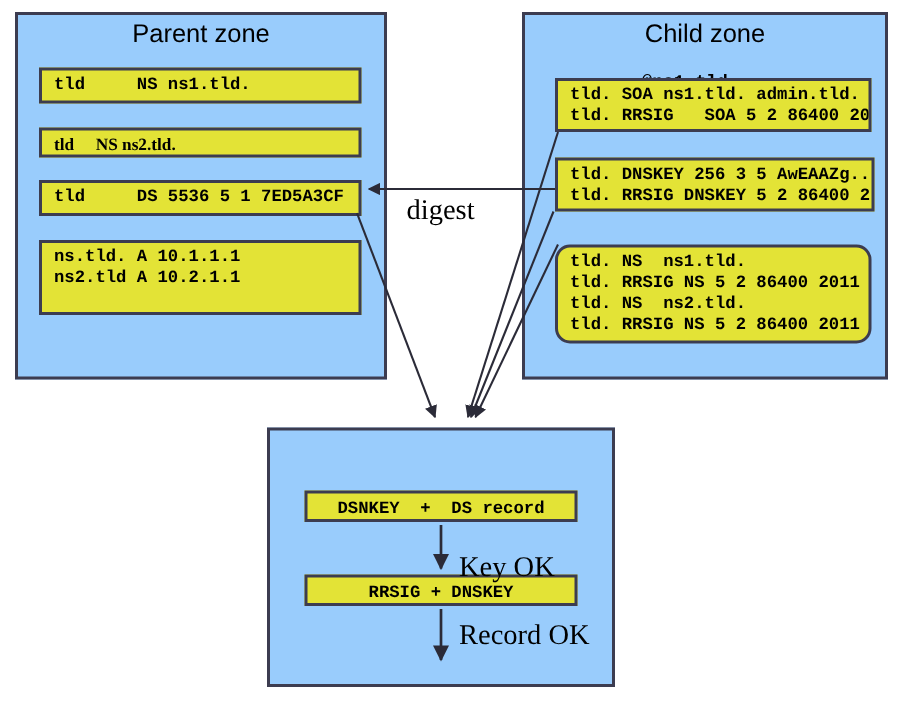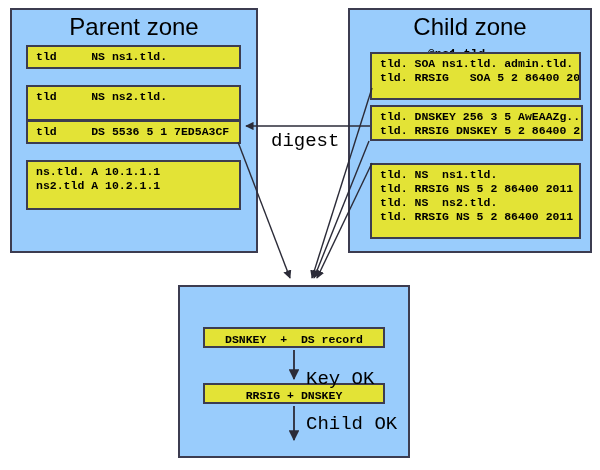--- a/index.html
+++ b/index.html
@@ -20,21 +20,21 @@
     background: #99ccfc;
     border: 2px solid #3c3c50;
     box-sizing: border-box;
   }
   .zone-title {
     position: absolute;
     left: 0;
     right: 0;
     text-align: center;
     font-family: "Liberation Sans", sans-serif;
-    font-size: 24px;
+    font-size: 17px;
     color: #000000;
     letter-spacing: 0px;
   }
   .zone-subtitle {
     position: absolute;
     left: 0;
     right: 0;
     text-align: center;
     font-family: "Liberation Mono", monospace;
     font-size: 12px;
@@ -54,21 +54,21 @@
     line-height: 14px;
     padding: 3px 0 0 8px;
     overflow: hidden;
   }
   .rec.center {
     padding-left: 0;
     text-align: center;
   }
   .label {
     position: absolute;
-    font-family: Liberation Mono, monospace;
+    font-family: Liberation Serif, serif;
     font-size: 19px;
     color: #000000;
     white-space: nowrap;
   }
   svg.overlay {
     position: absolute;
     left: 0;
     top: 0;
     width: 600px;
     height: 470px;
@@ -79,53 +79,53 @@
 <body>
 
 <div id="canvas">
 
   <div class="zone" style="left:10px; top:8px; width:248px; height:245px;">
   </div>
   <div class="zone-title" style="left:10px; width:248px; top:13px;">Parent zone</div>
 
   <div class="rec" style="left:26px; top:45px; width:215px; height:24px;">tld     NS ns1.tld.</div>
 
-  <div class="rec" style="left:26px; top:85px; width:215px; height:36px;">tld     NS ns2.tld.</div>
+  <div class="rec" style="left:26px; top:85px; width:215px; height:20px;font-family:Liberation Serif, serif;">tld     NS ns2.tld.</div>
 
   <div class="rec" style="left:26px; top:120px; width:215px; height:24px;">tld     DS 5536 5 1 7ED5A3CF</div>
 
   <div class="rec" style="left:26px; top:160px; width:215px; height:50px;">ns.tld. A 10.1.1.1
 ns2.tld A 10.2.1.1</div>
 
   <div class="zone" style="left:348px; top:8px; width:244px; height:245px;">
   </div>
   <div class="zone-title" style="left:348px; width:244px; top:13px;">Child zone</div>
   <div class="zone-subtitle" style="left:358px; width:204px; top:35px;margin-top:13px;">@ns1.tld.</div>
 
-  <div class="rec" style="left:370px; top:52px; width:211px; height:48px;">tld. SOA ns1.tld. admin.tld.
+  <div class="rec" style="left:370px; top:52px; width:211px; height:36px;">tld. SOA ns1.tld. admin.tld.
 tld. RRSIG   SOA 5 2 86400 20</div>
 
   <div class="rec" style="left:370px; top:105px; width:213px; height:36px;">tld. DNSKEY 256 3 5 AwEAAZg..
 tld. RRSIG DNSKEY 5 2 86400 2</div>
 
-  <div class="rec" style="left:370px; top:163px; width:211px; height:76px;">tld. NS  ns1.tld.
+  <div class="rec" style="left:370px; top:163px; width:211px; height:66px;border-radius:10px;">tld. NS  ns1.tld.
 tld. RRSIG NS 5 2 86400 2011
 tld. NS  ns2.tld.
 tld. RRSIG NS 5 2 86400 2011</div>
 
   <div class="zone" style="left:178px; top:285px; width:232px; height:173px;">
   </div>
 
   <div class="rec center" style="left:203px; top:327px; width:182px; height:21px; padding-top:4px;">DSNKEY  +  DS record</div>
 
   <div class="rec center" style="left:203px; top:383px; width:182px; height:21px; padding-top:4px;">RRSIG + DNSKEY</div>
 
   <div class="label" style="left:306px; top:352px;margin-top:16px;">Key OK</div>
 
-  <div class="label" style="left:306px; top:413px;">Child OK</div>
+  <div class="label" style="left:306px; top:413px;">Record OK</div>
 
   <div class="label" style="left:271px; top:130px;">digest</div>
 
   <svg class="overlay" viewBox="0 0 600 470">
     <defs>
       <marker id="ah" viewBox="0 0 10 10" refX="9" refY="5" markerWidth="6" markerHeight="6" orient="auto-start-reverse">
         <path d="M 0 0 L 10 5 L 0 10 z" fill="#2b2b38"></path>
       </marker>
     </defs>
 

